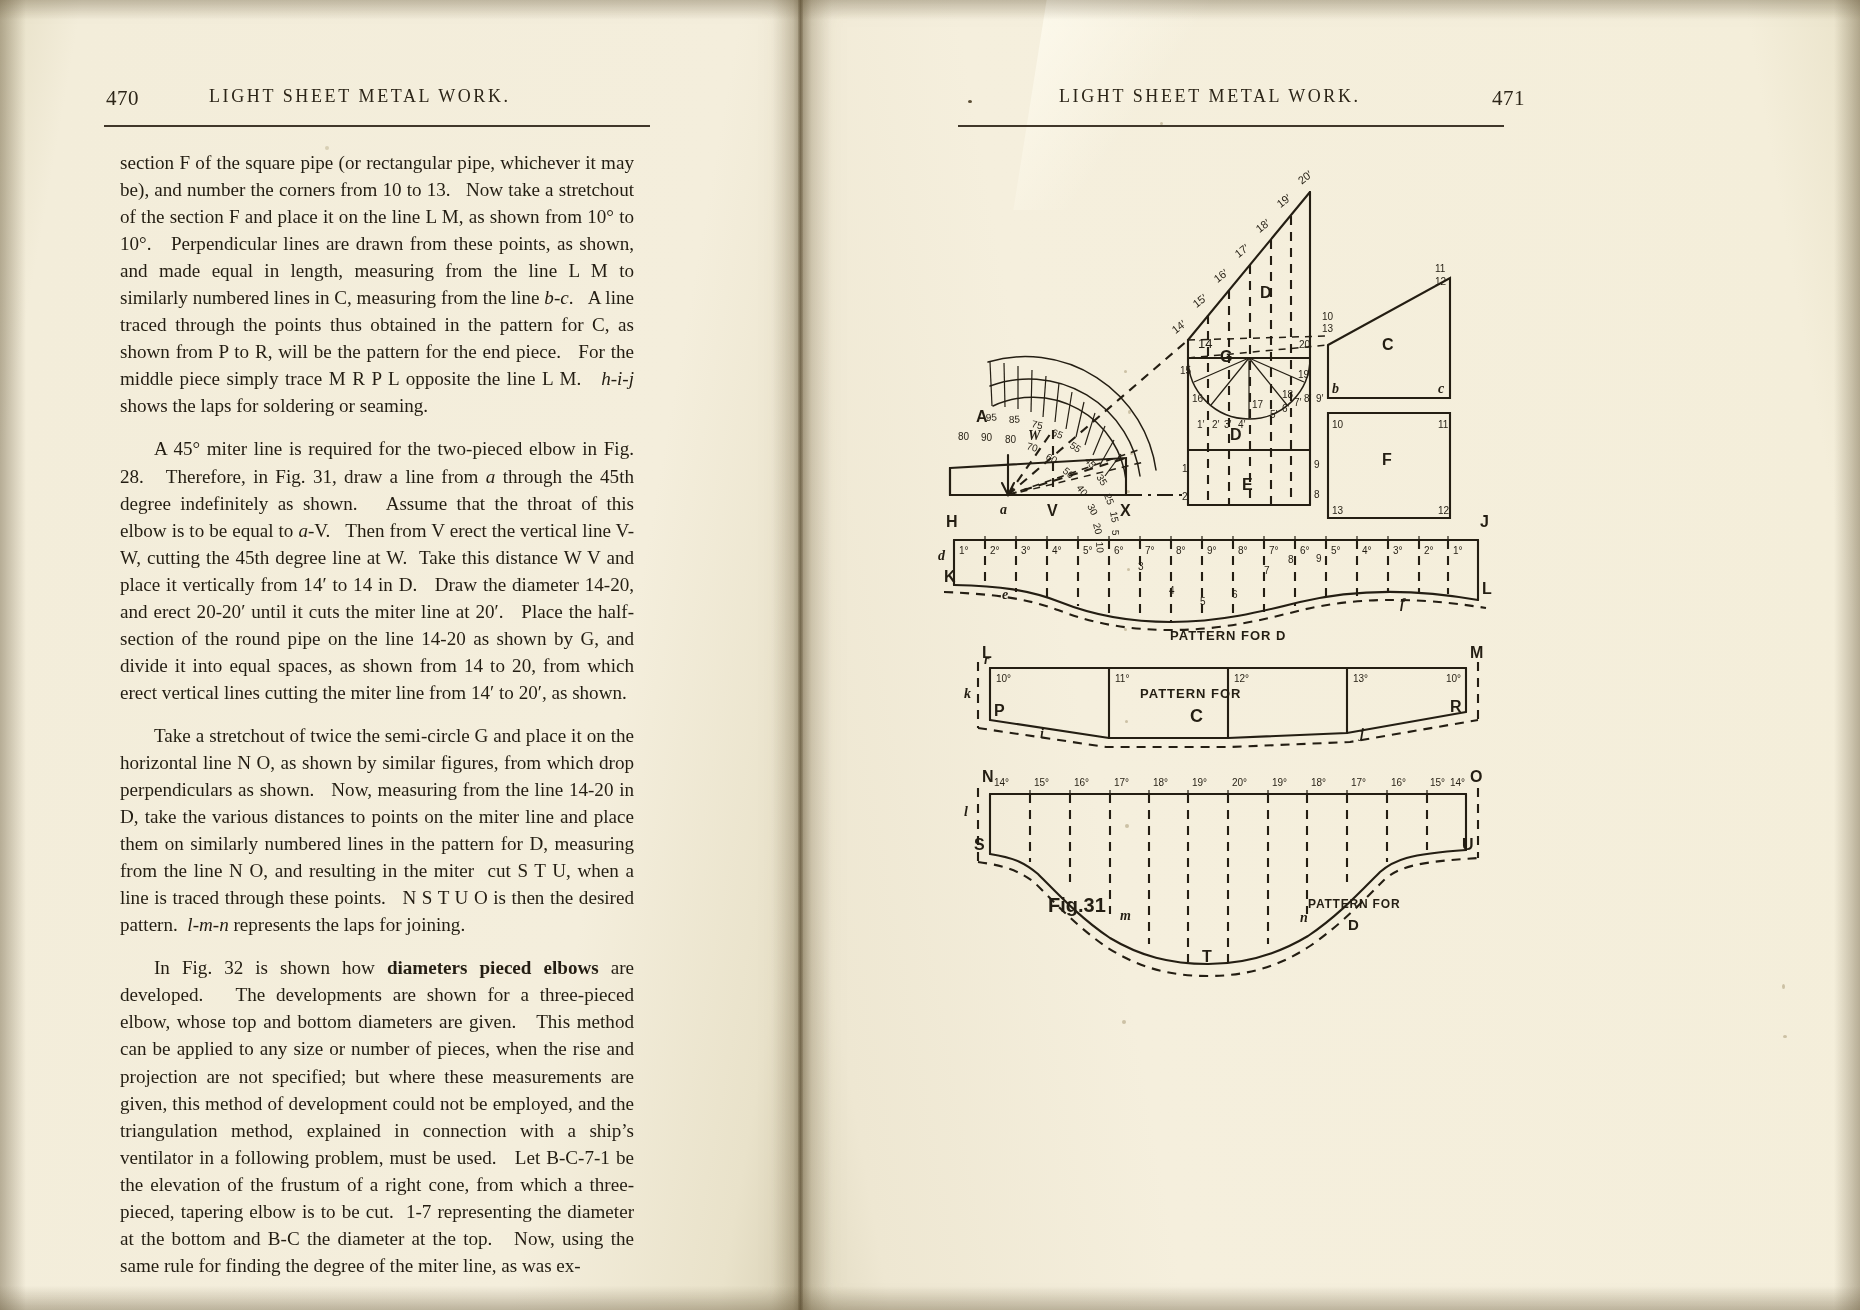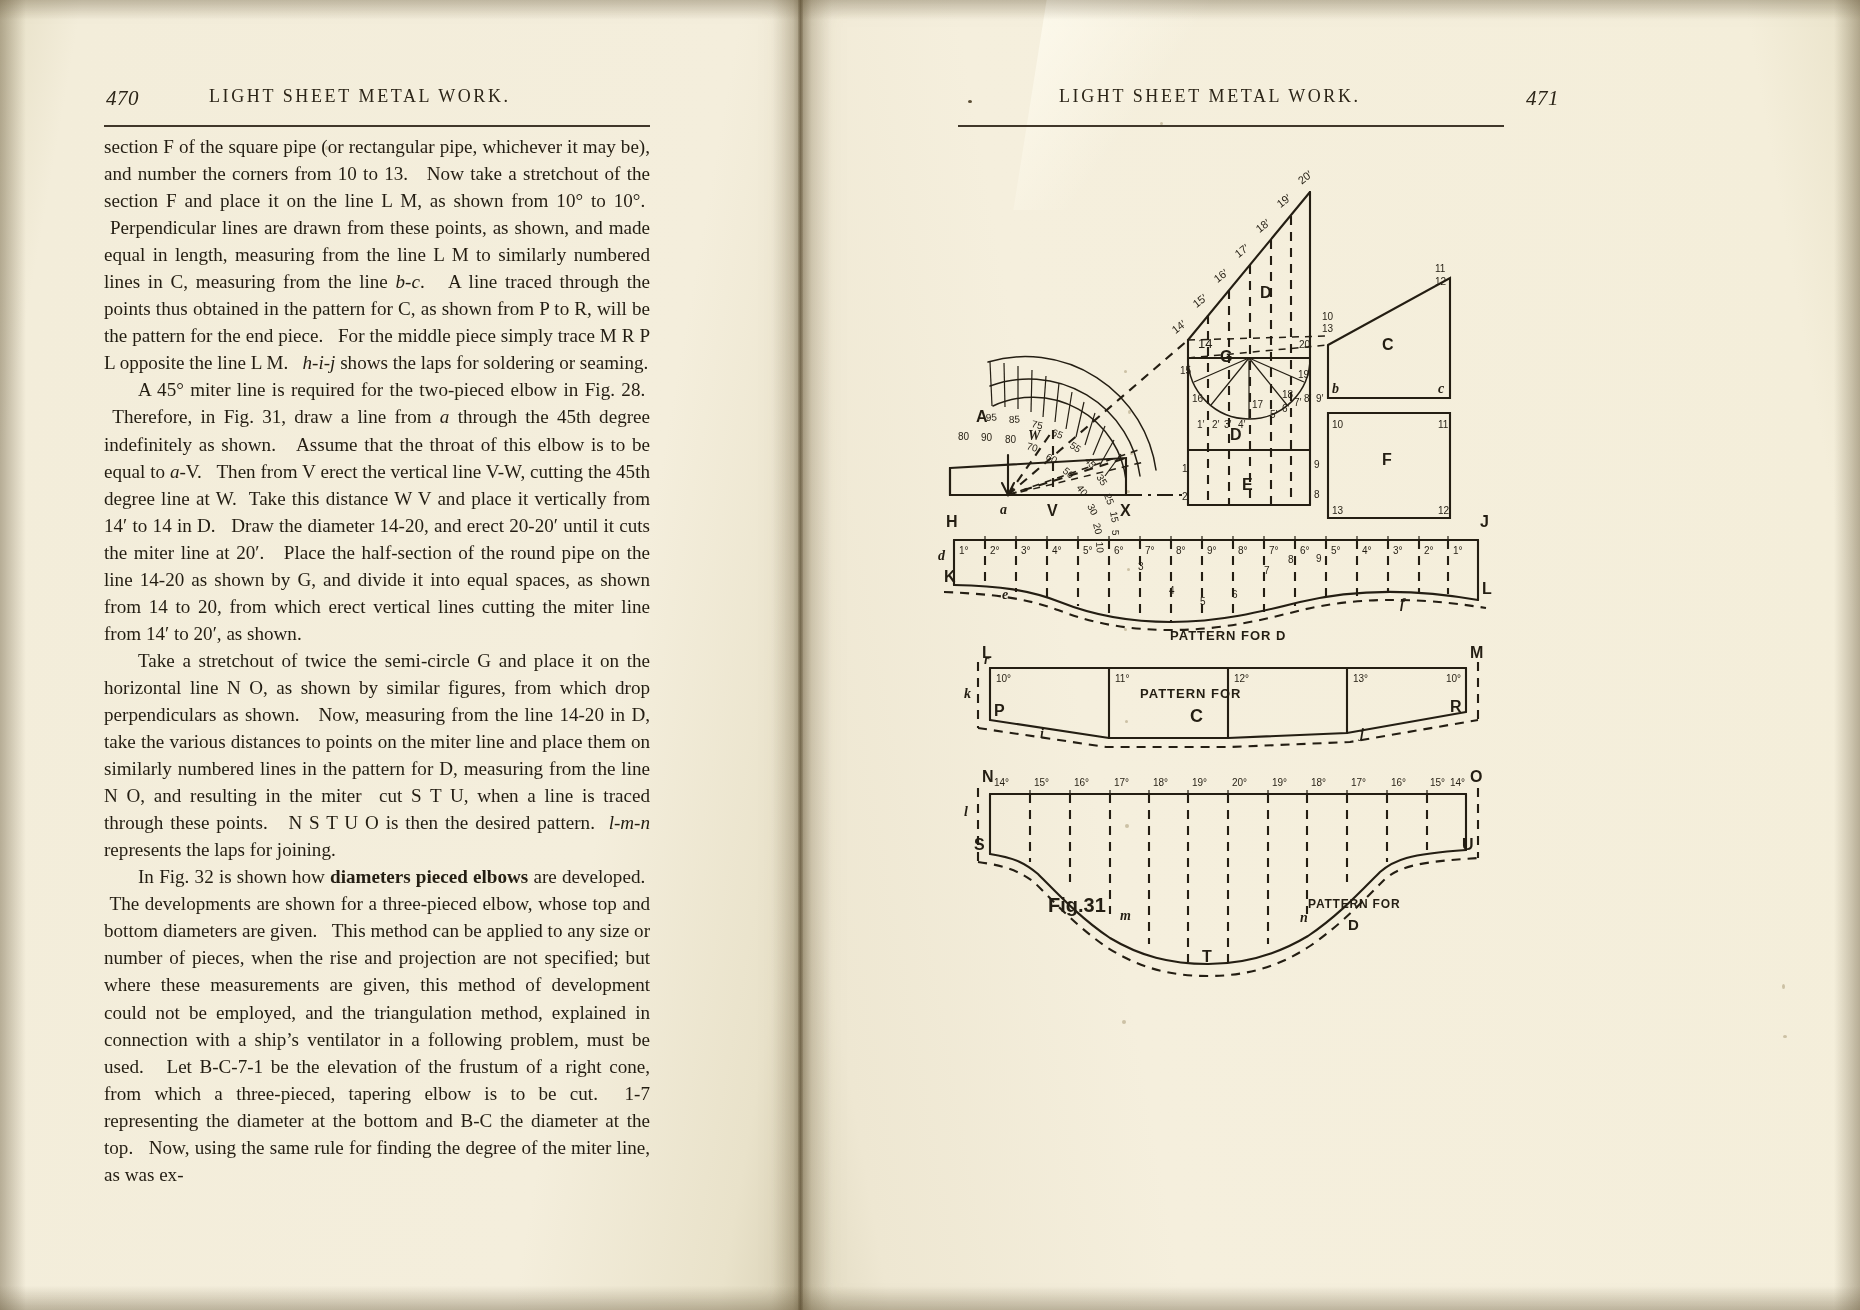--- a/index.html
+++ b/index.html
@@ -57,35 +57,35 @@
   .speck{position:absolute;border-radius:50%;background:#a3946d;opacity:.5;}
 
   
   .runhead{
     position:absolute;
     font-size:18px;letter-spacing:2.6px;
     color:#2c2518;
     white-space:nowrap;
   }
   .folio{
-    position:absolute;font-size:21px;color:#2c2518;letter-spacing:.5px;font-style:italic;
+    position:absolute;font-size:21px;color:#2c2518;letter-spacing:.5px;
   }
   .rule{
     position:absolute;height:2px;background:#40372a;
   }
 
   
   #bodytext{
     position:absolute;left:104px;top:133px;width:546px;
     font-size:19.1px;line-height:27.05px;
     color:#231d12;
     text-align:justify;
     text-rendering:optimizeLegibility;
   }
-  #bodytext p{margin:0;text-indent:0;}
+  #bodytext p{margin:16px;text-indent:0;}
   #bodytext p.ind{text-indent:34px;}
   #bodytext i{font-style:italic;}
   #bodytext b{font-weight:bold;}
 
   
   #figwrap{position:absolute;left:930px;top:150px;width:620px;height:810px;}
   svg{display:block;overflow:visible;}
 </style>
 </head>
 <body>
@@ -114,21 +114,21 @@
   <div class="speck" style="left:1782px;top:984px;width:3px;height:5px;"></div>
   <div class="speck" style="left:325px;top:146px;width:4px;height:4px;opacity:.35;"></div>
   <div class="speck" style="left:1783px;top:1035px;width:4px;height:3px;"></div>
 </div>
 
 <div class="folio" style="left:106px;top:86px;">470</div>
 <div class="runhead" style="left:209px;top:86px;">LIGHT SHEET METAL WORK.</div>
 <div class="rule" style="left:104px;top:125px;width:546px;"></div>
 
 <div class="runhead" style="left:1059px;top:86px;">LIGHT SHEET METAL WORK.</div>
-<div class="folio" style="left:1526px;top:86px;">471</div>
+<div class="folio" style="left:1492px;top:86px;">471</div>
 <div class="rule" style="left:958px;top:125px;width:546px;"></div>
 <div style="position:absolute;left:968px;top:100px;width:4px;height:3px;background:#5a4d33;border-radius:50%;"></div>
 
 <div id="bodytext">
   <p>section F of the square pipe (or rectangular pipe, whichever it
     may be), and number the corners from 10 to 13.&nbsp; &nbsp;Now take a
     stretchout of the section F and place it on the line L M, as shown
     from 10° to 10°.&nbsp; &nbsp;Perpendicular lines are drawn from these
     points, as shown, and made equal in length, measuring from the
     line L M to similarly numbered lines in C, measuring from the

